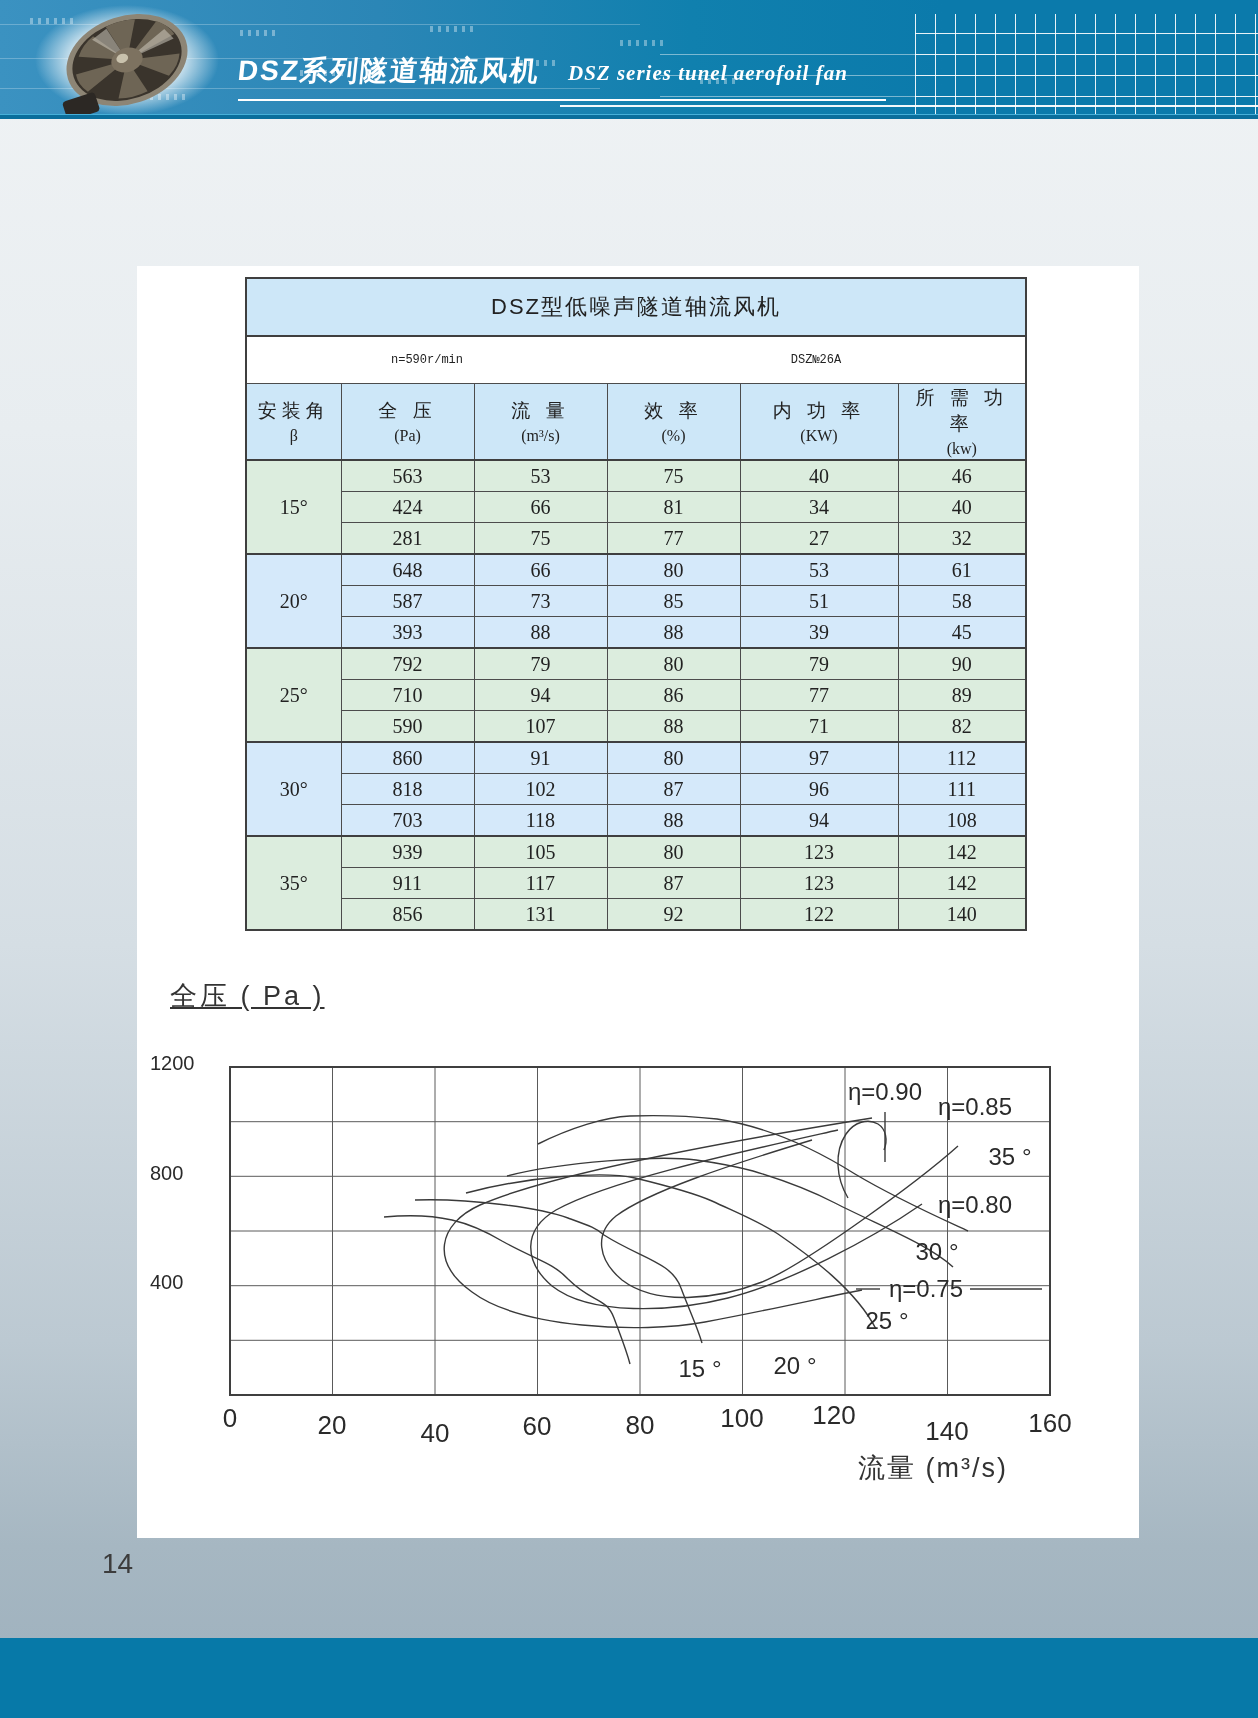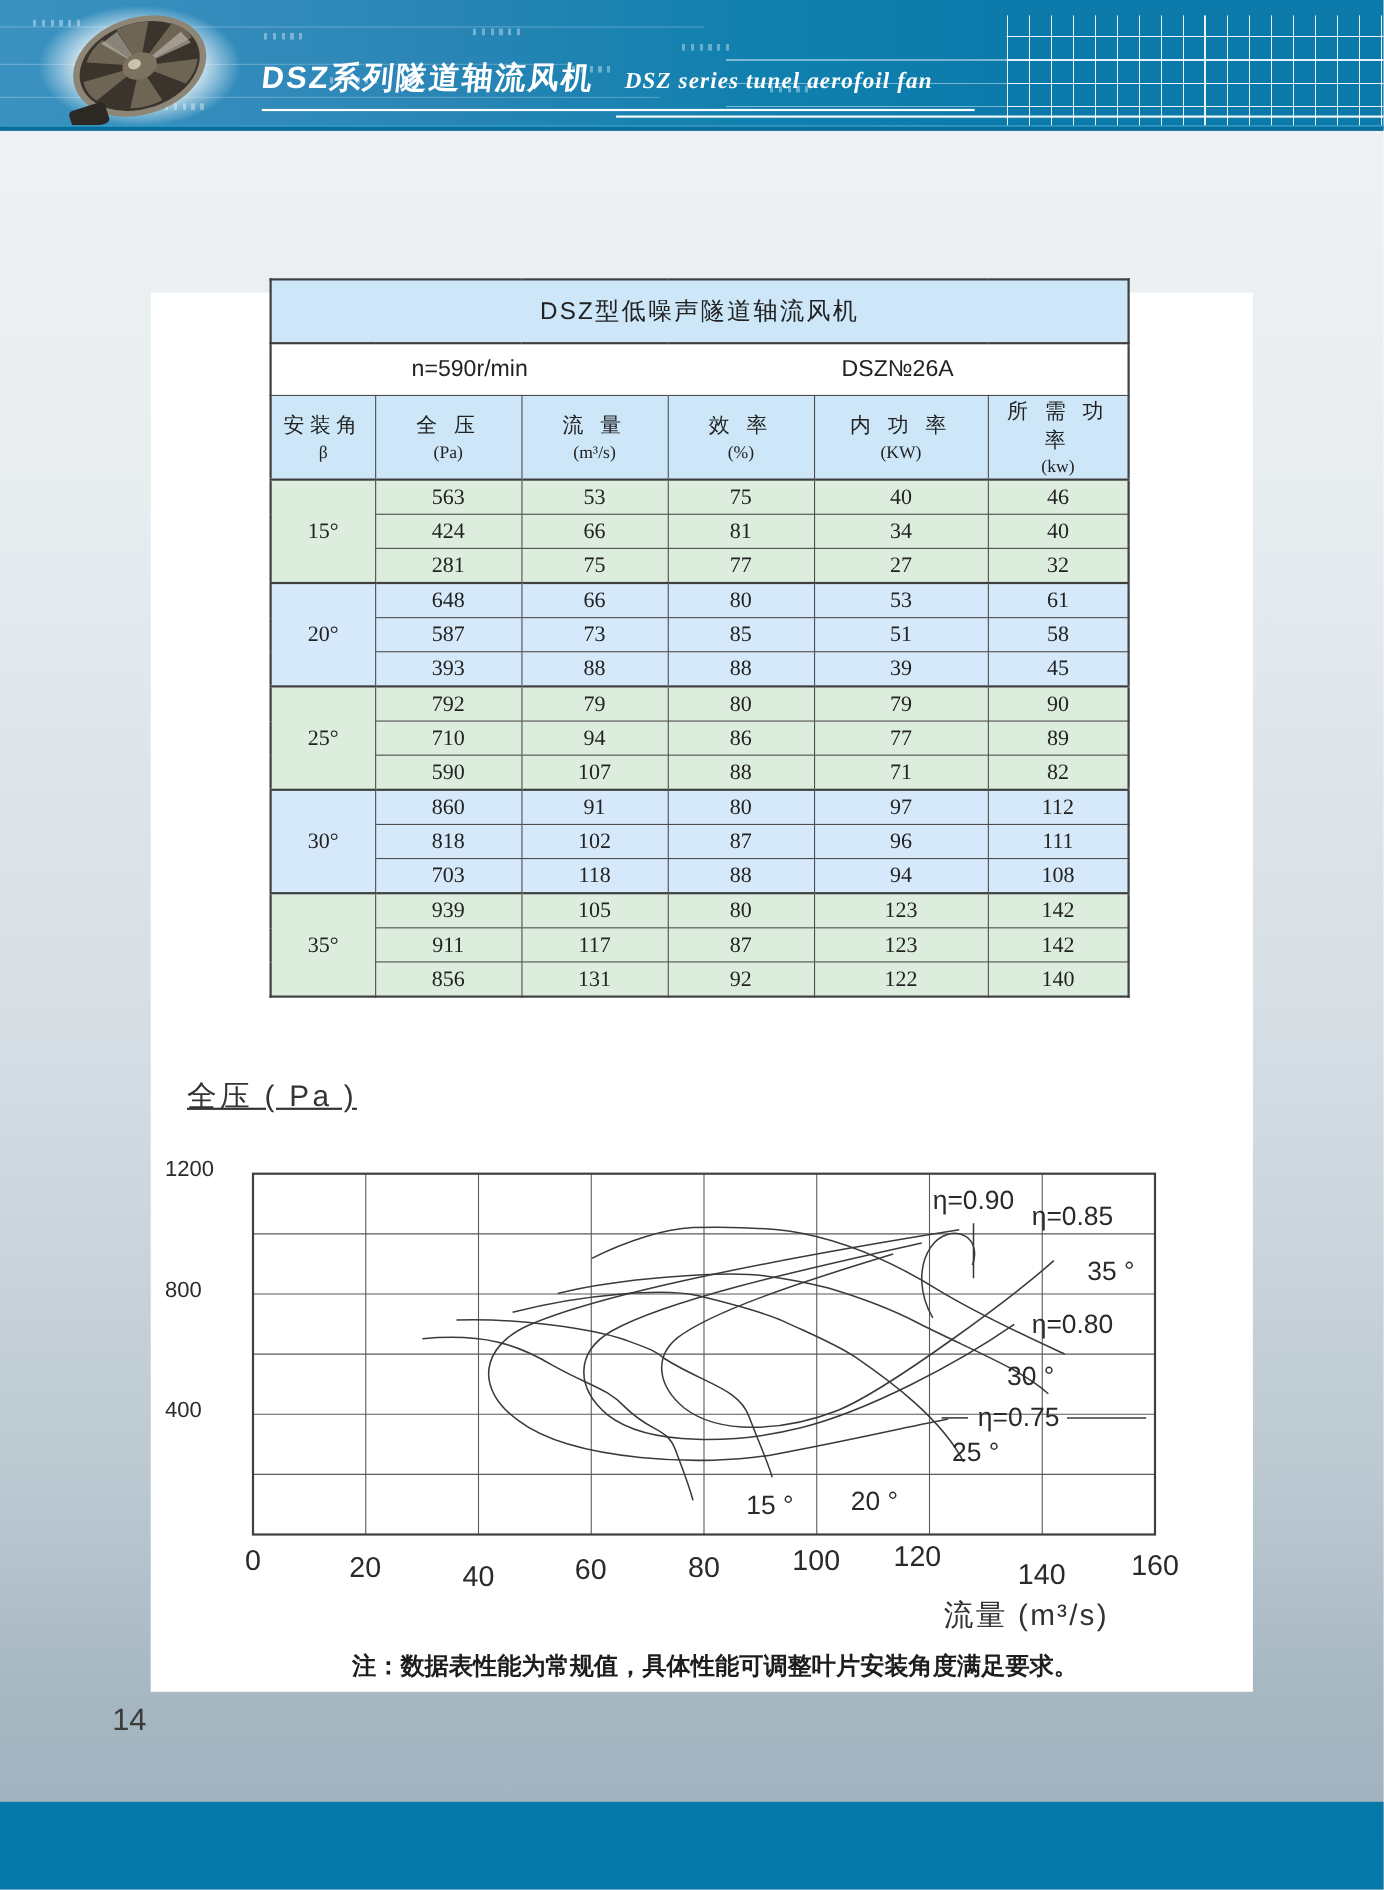--- a/index.html
+++ b/index.html
@@ -19,25 +19,25 @@
           background:repeating-linear-gradient(0deg,rgba(255,255,255,.45) 0 1px,transparent 1px 21px);}
   .hbright{position:absolute;left:560px;top:105px;width:698px;height:2px;background:rgba(255,255,255,.95);}
   .htitle{position:absolute;left:238px;top:52px;width:700px;color:#fff;display:flex;align-items:baseline;gap:28px;}
   .htitle .cn{font-size:28px;font-weight:bold;transform:skewX(-6deg);letter-spacing:2px;}
   .htitle .en{font-size:21px;font-style:italic;font-weight:bold;font-family:"Liberation Serif",serif;letter-spacing:1px;}
   .hunderline{position:absolute;left:238px;top:99px;width:648px;height:2px;background:#fff;}
   .fanlogo{position:absolute;left:22px;top:2px;}
   
   .panel{position:absolute;left:137px;top:266px;width:1002px;height:1272px;background:#ffffff;}
   
-  .dtable{position:absolute;left:245px;top:253px;}
+  .dtable{position:absolute;left:245px;top:277px;}
   table{border-collapse:collapse;table-layout:fixed;width:780px;}
   td{border:1px solid #4c4c4c;text-align:center;vertical-align:middle;color:#222;}
   tr.t-title td{height:54px;background:#cde7f8;font-size:22px;letter-spacing:2px;border:2px solid #3f3f3f;}
-  tr.t-sub td{height:44px;background:#ffffff;font-size:21px;}
+  tr.t-sub td{height:44px;background:#ffffff;font-size:12px;font-family:Liberation Mono, monospace;}
   tr.t-sub td.no-r{border-right:none;}
   tr.t-sub td.no-l{border-left:none;}
   tr.t-head td{height:62px;background:#cde7f8;}
   tr.t-head .l1{font-size:19px;letter-spacing:5px;}
   tr.t-head .l2{font-size:16px;font-family:"Liberation Serif",serif;letter-spacing:0;margin-top:3px;}
   tr.t-row td{height:28px;font-family:"Liberation Serif",serif;font-size:20px;}
   tr.g-top td{border-top:2px solid #3f3f3f;}
   .bg-green{background:#dcedde;}
   .bg-blue{background:#d5e9fa;}
   td.angle{font-size:20px;}
@@ -332,17 +332,16 @@
   <div class="anno" style="left:945px;top:1143px;">35 °</div>
   <div class="anno" style="left:910px;top:1191px;">η=0.80</div>
   <div class="anno" style="left:872px;top:1238px;text-align:center;">30 °</div>
   <div class="anno" style="left:861px;top:1275px;">η=0.75</div>
   <div class="anno" style="left:822px;top:1307px;">25 °</div>
   <div class="anno" style="left:635px;top:1355px;">15 °</div>
   <div class="anno" style="left:730px;top:1352px;">20 °</div>
 
   <div class="xlab">流量 (m³/s)</div>
 
-  <div class="note">注：数据表性能为常规值，具体性能可调整叶片安装角度满足要求。</div>
   <div class="pagenum">14</div>
   <div class="footer-bar"></div>
 
 </div>
 
 </body></html>

